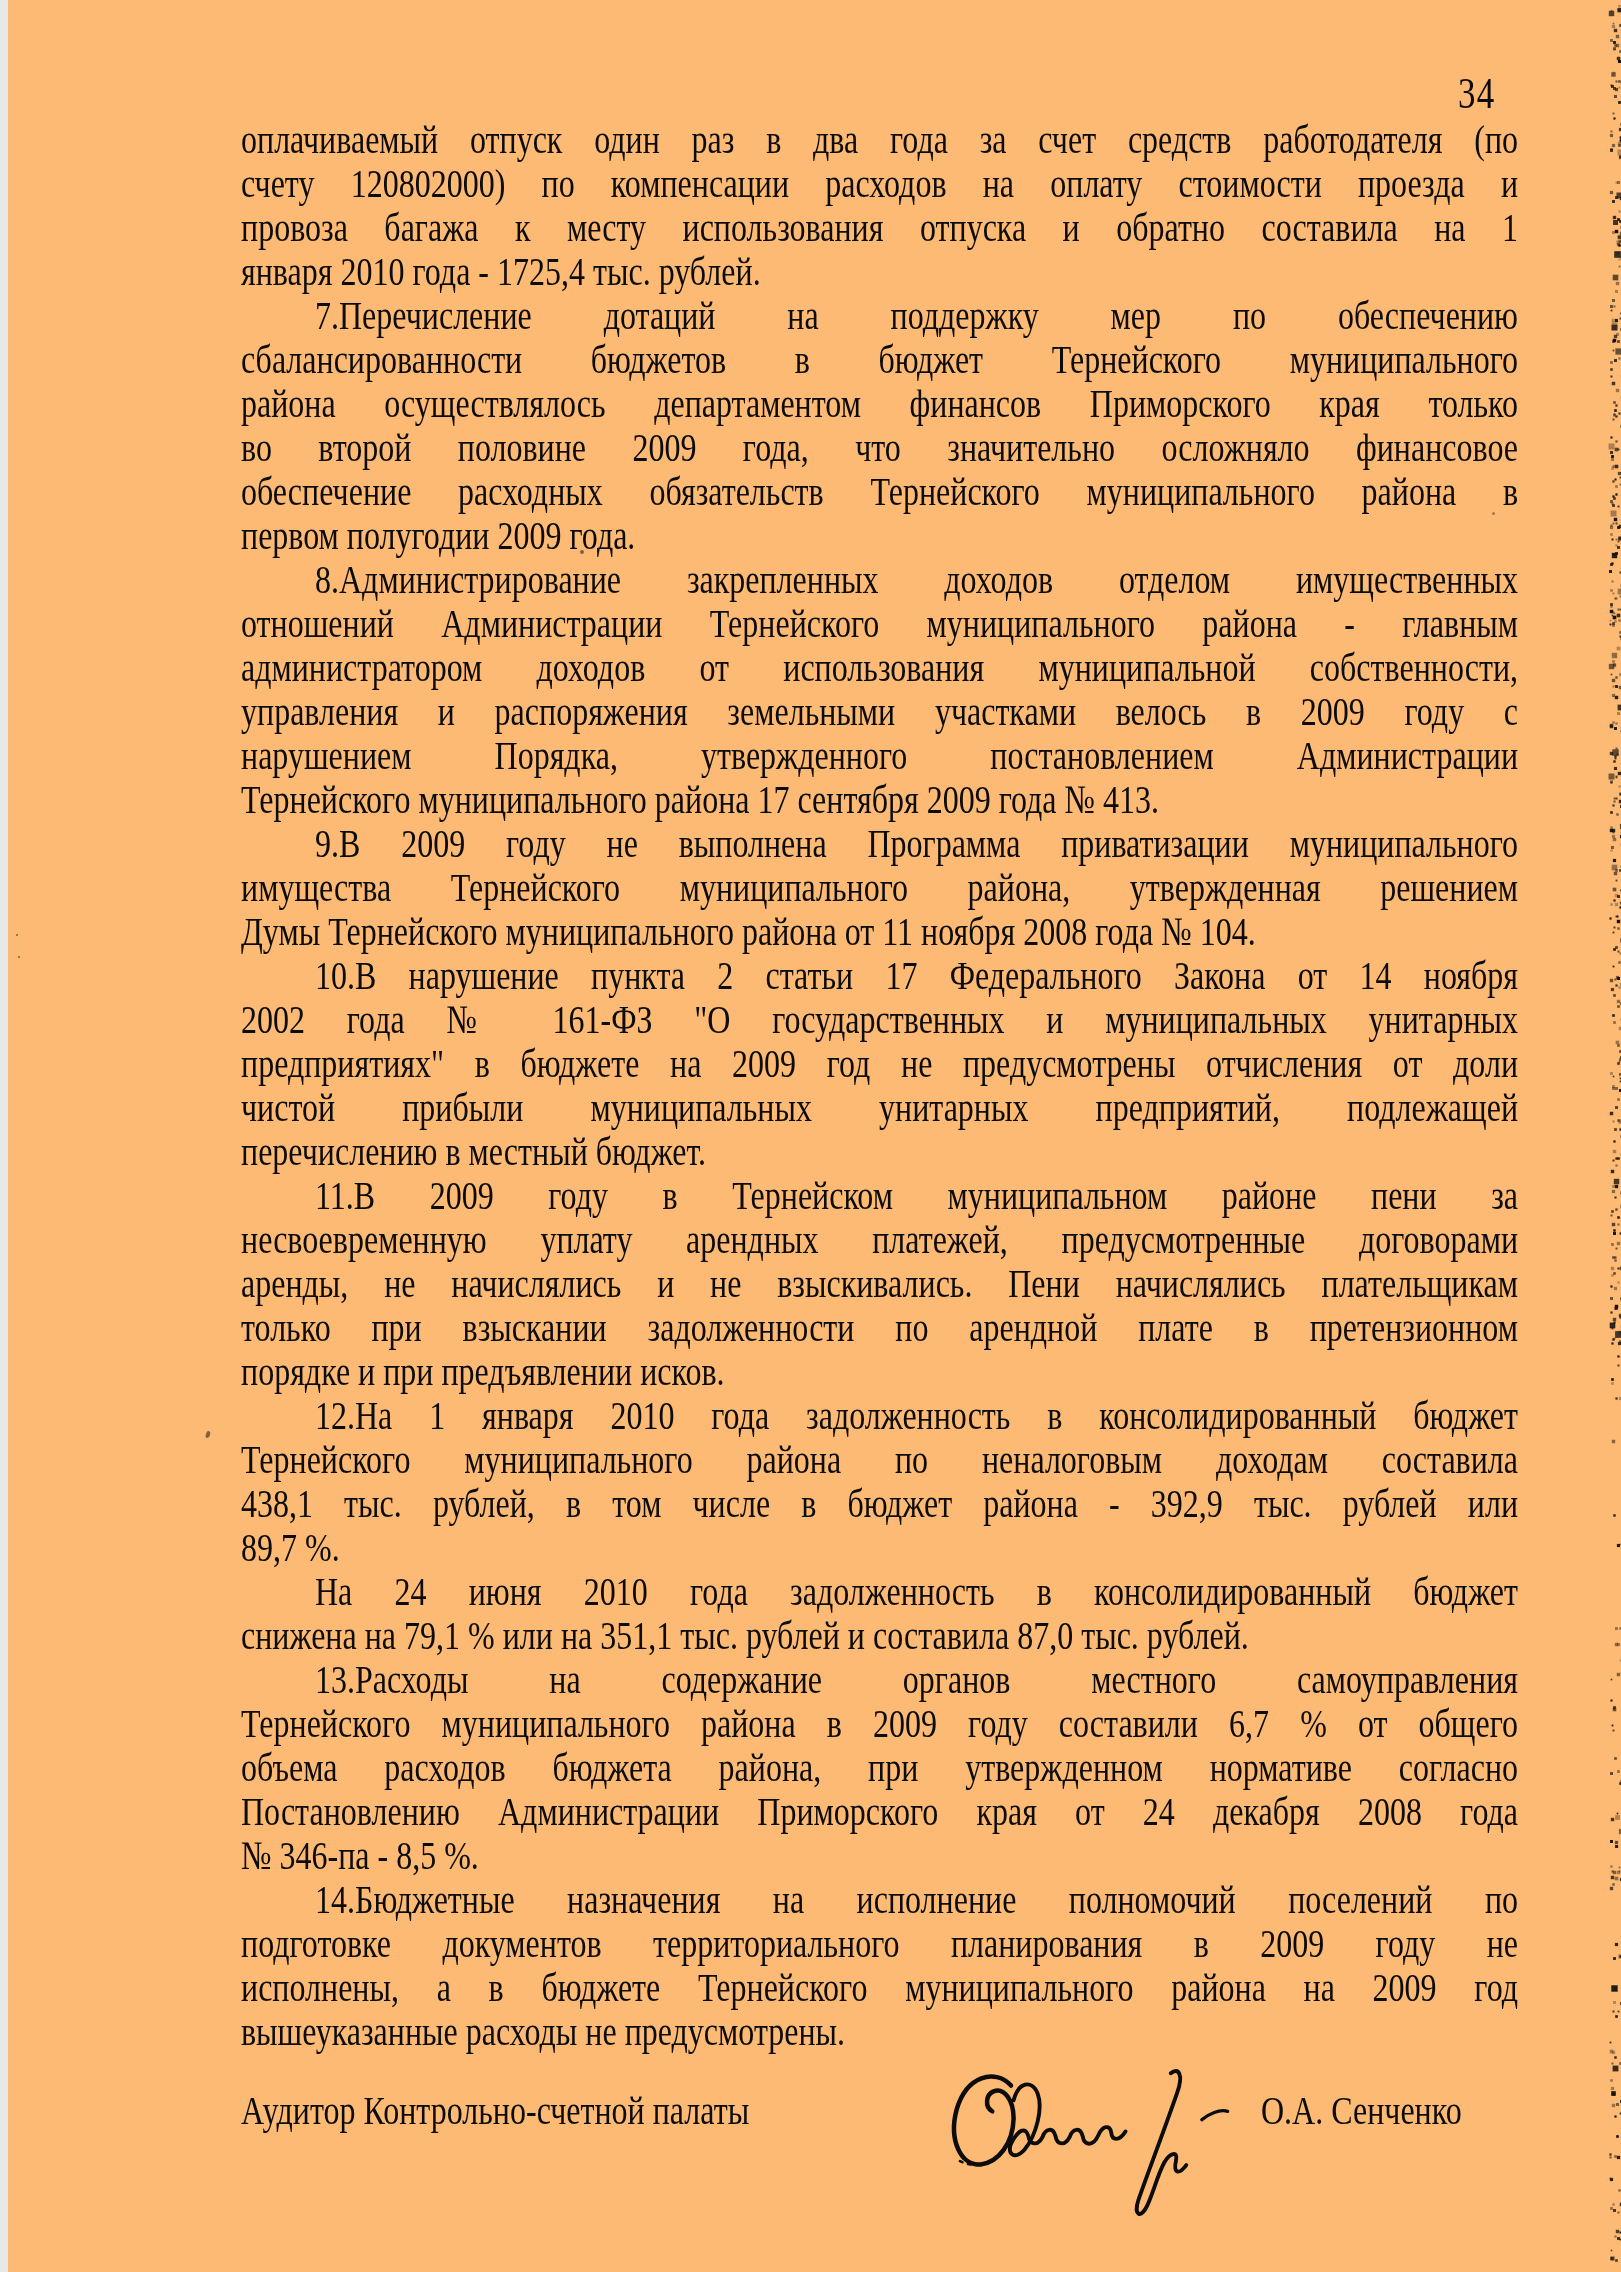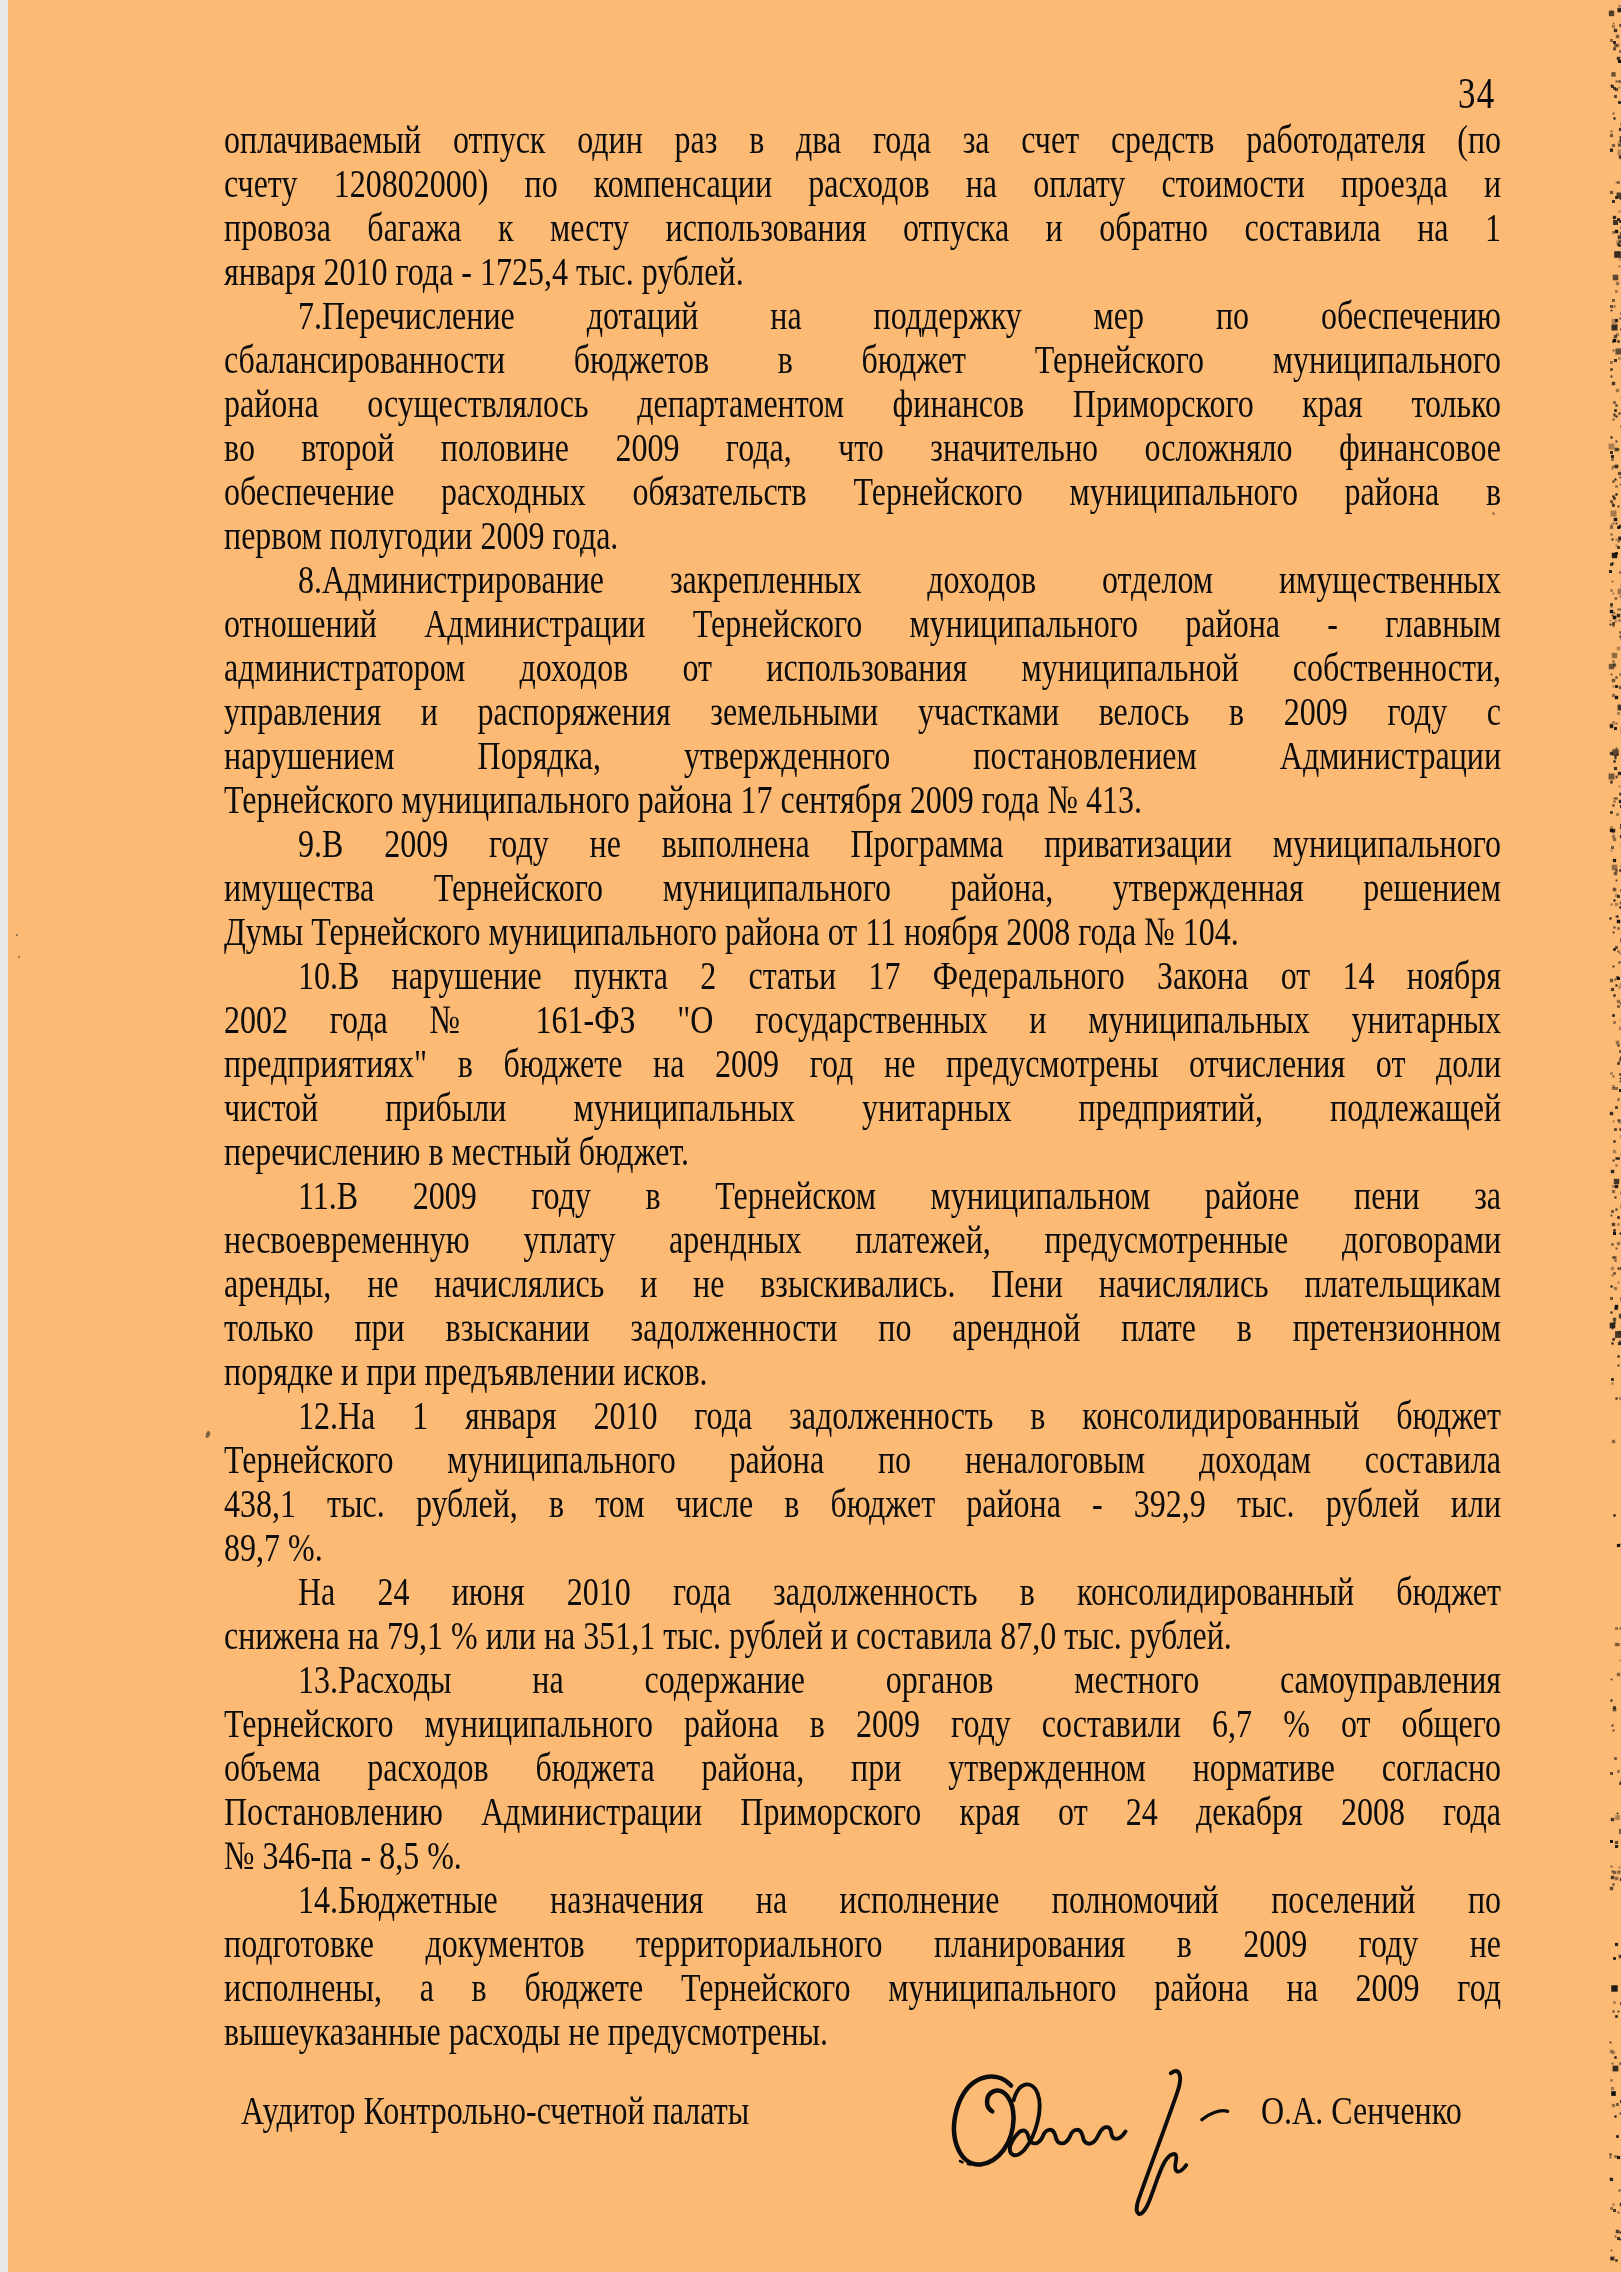--- a/index.html
+++ b/index.html
@@ -12,21 +12,21 @@
     overflow:hidden;
     margin-left:8px;
   }
   .page-number {
     position:absolute; left:1450px; top:72px;
     font-size:35px; line-height:44px;
     transform:scaleY(1.25); transform-origin:50% 50%;
     letter-spacing:1.3px;
   }
   .doc-body {
-    position:absolute; left:216px; top:117px; width:1277px;
+    position:absolute; left:233px; top:117px; width:1277px;
   }
   .ln {
     height:44px; line-height:44px;
     font-size:32px;
     transform:scaleY(1.27); transform-origin:50% 50%;
     white-space:nowrap;
   }
   .ln.jst {
     white-space:normal;
     text-align:justify;

